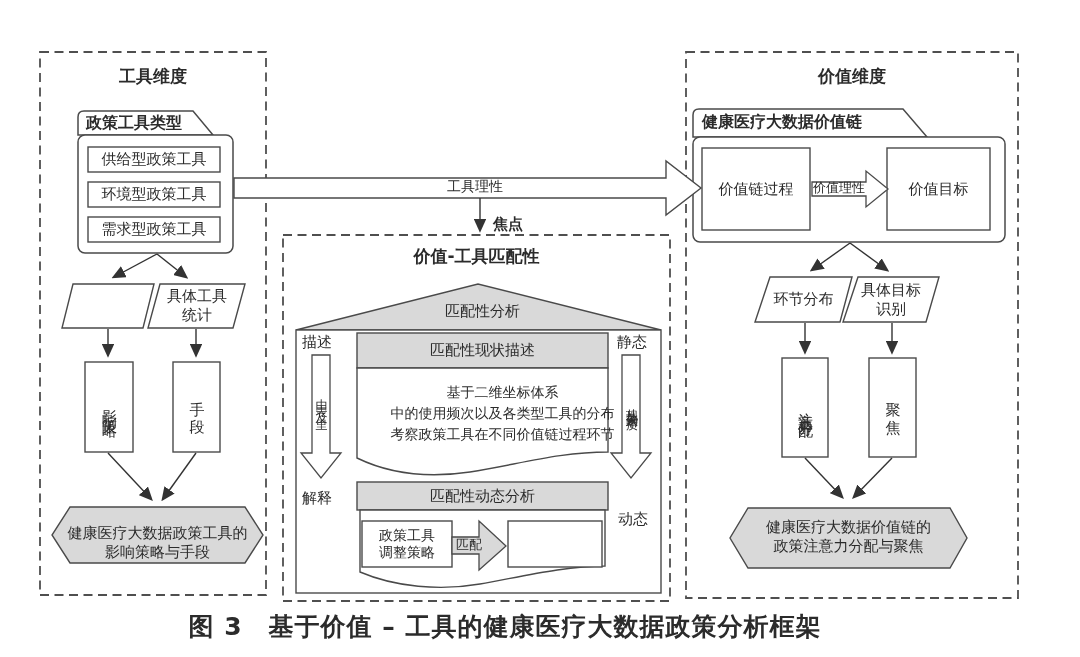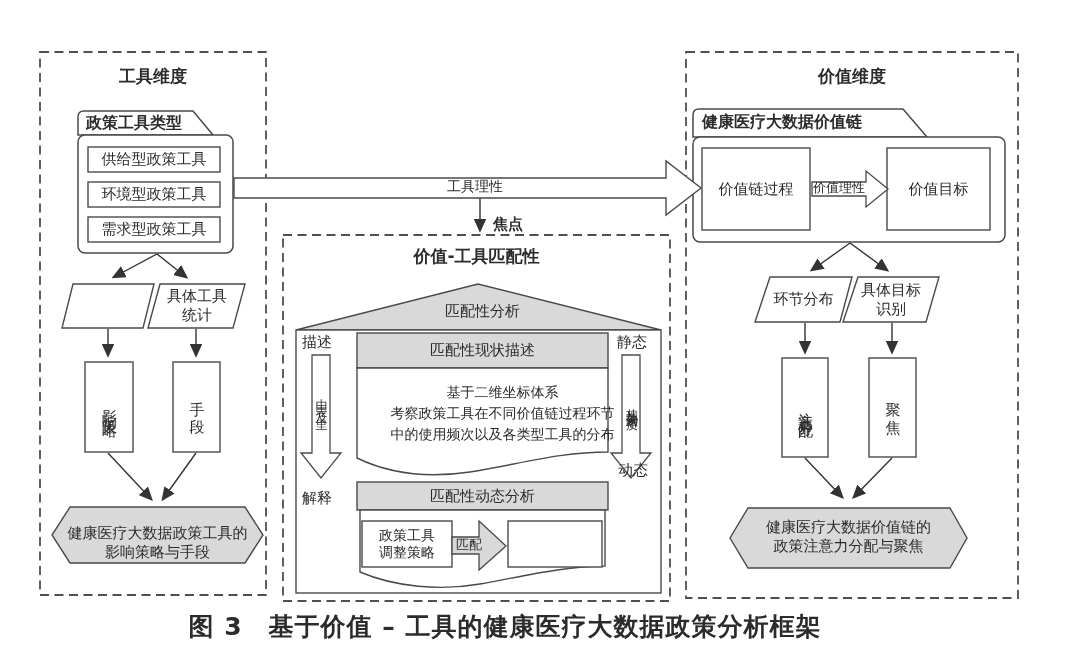--- a/index.html
+++ b/index.html
@@ -116,27 +116,27 @@
   <span class="whitebg">焦点</span>
 </div>
 
 <div class="lbl f17b" style="left:283px;top:246px;width:387px;height:22px;">价值-工具匹配性</div>
 <div class="lbl f15" style="left:357px;top:301px;width:251px;height:20px;">匹配性分析</div>
 <div class="lbl f15" style="left:298px;top:332px;width:38px;height:20px;">描述</div>
 <div class="lbl f15" style="left:612px;top:332px;width:40px;height:20px;">静态</div>
 <div class="lbl f15" style="left:357px;top:333px;width:251px;height:35px;">匹配性现状描述</div>
 <div class="lbl f14s col" style="left:357px;top:380px;width:251px;height:66px;">
   <span>基于二维坐标体系</span>
+  <span>中的使用频次以及各类型工具的分布</span>
   <span>考察政策工具在不同价值链过程环节</span>
-  <span>中的使用频次以及各类型工具的分布</span>
 </div>
 <div class="lbl f12 vert ls7" style="left:312px;top:356px;width:18px;height:94px;">由表及里</div>
 <div class="lbl f12 vert ls2" style="left:622px;top:354px;width:19px;height:102px;">从现象到本质</div>
 <div class="lbl f15" style="left:298px;top:488px;width:38px;height:20px;">解释</div>
-<div class="lbl f15" style="left:613px;top:460px;width:40px;height:20px;">动态</div>
+<div class="lbl f15" style="left:613px;top:509px;width:40px;height:20px;">动态</div>
 <div class="lbl f15" style="left:357px;top:482px;width:251px;height:28px;">匹配性动态分析</div>
 <div class="lbl f14 col" style="left:362px;top:521px;width:90px;height:46px;">
   <span>政策工具</span>
   <span>调整策略</span>
 </div>
 <div class="lbl f13" style="left:448px;top:536px;width:42px;height:18px;">匹配</div>
 
 <div class="lbl f17b" style="left:686px;top:66px;width:332px;height:22px;">价值维度</div>
 <div class="lbl f16b start" style="left:702px;top:112px;width:220px;height:20px;">健康医疗大数据价值链</div>
 <div class="lbl f15" style="left:702px;top:148px;width:108px;height:82px;">价值链过程</div>

